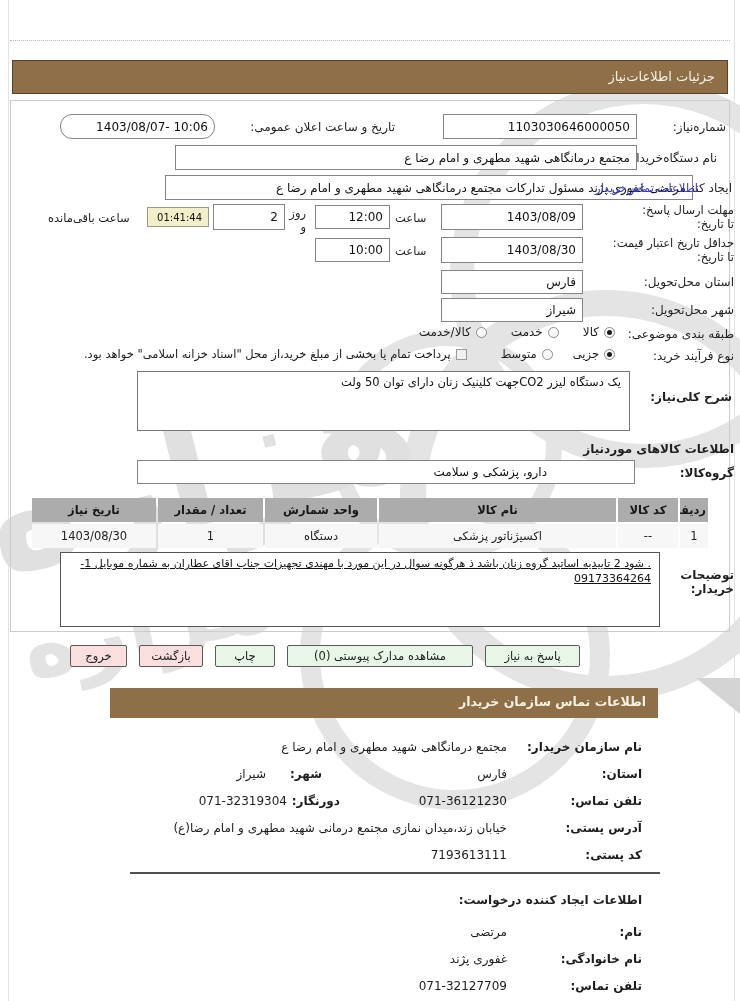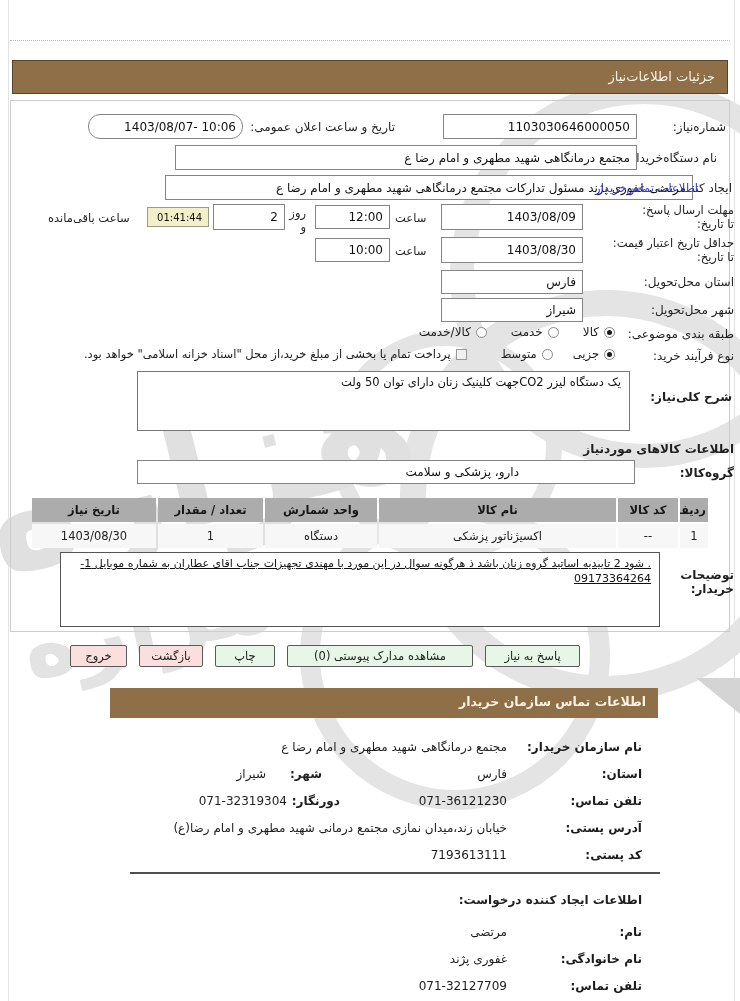--- a/index.html
+++ b/index.html
@@ -89,21 +89,21 @@
 <div class="wm wm-word" style="left:20px;top:570px;font-size:90px;transform:rotate(-12deg);color:#e3e3e3;">هزاره</div>
 <div class="wm wm-tri" style="right:0;top:678px;"></div>
 
 <div class="bar" style="left:12px;top:60px;width:716px;height:34px;line-height:32px;font-size:13px;">جزئیات اطلاعات‌نیاز</div>
 
 <div class="panel"></div>
 
 <div class="lbl" style="right:14px;top:120px;">شماره‌نیاز:</div>
 <div class="box num" style="left:443px;top:114px;width:194px;height:25px;">1103030646000050</div>
 <div class="lbl" style="right:345px;top:120px;">تاریخ و ساعت اعلان عمومی:</div>
-<div class="box num" style="left:88px;top:114px;width:155px;height:25px;border-radius:12px;">1403/08/07- 10:06</div>
+<div class="box num" style="left:60px;top:114px;width:155px;height:25px;border-radius:12px;">1403/08/07- 10:06</div>
 
 <div class="lbl" style="right:23px;top:151px;">نام دستگاه‌خریدار:</div>
 <div class="box" style="left:175px;top:145px;width:462px;height:25px;">مجتمع درمانگاهی شهید مطهری و امام رضا ع</div>
 
 <div class="lbl" style="right:8px;top:181px;">ایجاد کننده‌درخواست:</div>
 <div class="box" style="left:165px;top:175px;width:528px;height:25px;">مرتضی غفوری پژند مسئول تدارکات مجتمع درمانگاهی شهید مطهری و امام رضا ع</div>
 <div class="link" style="right:42px;top:181px;">اطلاعات تماس‌خریدار</div>
 
 <div class="lbl sm" style="right:6px;top:203px;width:100px;">مهلت ارسال پاسخ: تا تاریخ:</div>
 <div class="box num" style="left:441px;top:204px;width:142px;height:26px;">1403/08/09</div>
@@ -155,21 +155,21 @@
     <span>پرداخت تمام یا بخشی از مبلغ خرید،از محل "اسناد خزانه اسلامی" خواهد بود.</span>
   </span>
 </div>
 
 <div class="lbl b" style="right:8px;top:390px;">شرح کلی‌نیاز:</div>
 <div class="area" style="left:137px;top:371px;width:493px;height:60px;padding-left:28px;">یک دستگاه لیزر CO2جهت کلینیک زنان دارای توان 50 ولت</div>
 
 <div class="lbl b" style="right:6px;top:442px;">اطلاعات کالاهای موردنیاز</div>
 
 <div class="lbl b" style="right:6px;top:466px;">گروه‌کالا:</div>
-<div class="box" style="left:137px;top:460px;width:498px;height:24px;padding-right:115px;">دارو، پزشکی و سلامت</div>
+<div class="box" style="left:137px;top:460px;width:498px;height:24px;padding-right:87px;">دارو، پزشکی و سلامت</div>
 
 <div class="tbl">
   <div class="trow thead">
     <div class="tcell c0">ردیف</div>
     <div class="tcell c1">کد کالا</div>
     <div class="tcell c2">نام کالا</div>
     <div class="tcell c3">واحد شمارش</div>
     <div class="tcell c4">تعداد / مقدار</div>
     <div class="tcell c5">تاریخ نیاز</div>
   </div>

